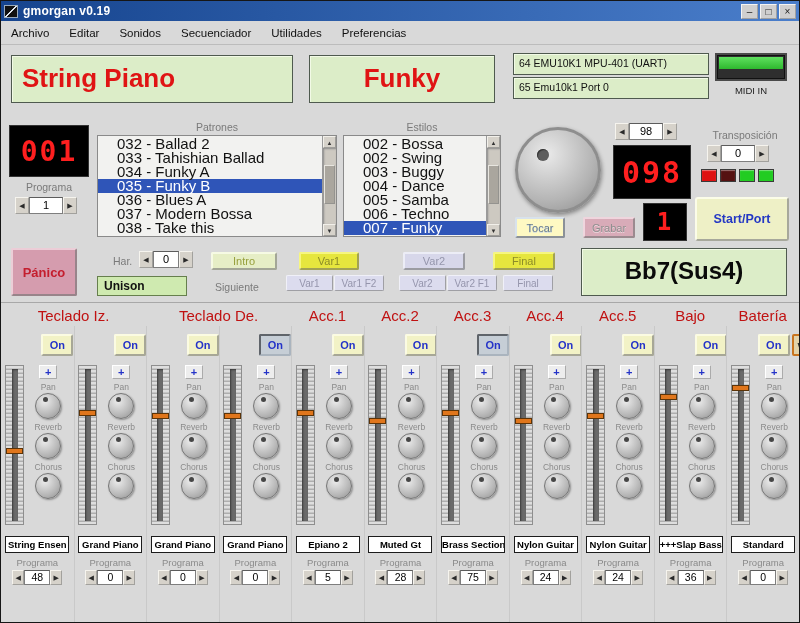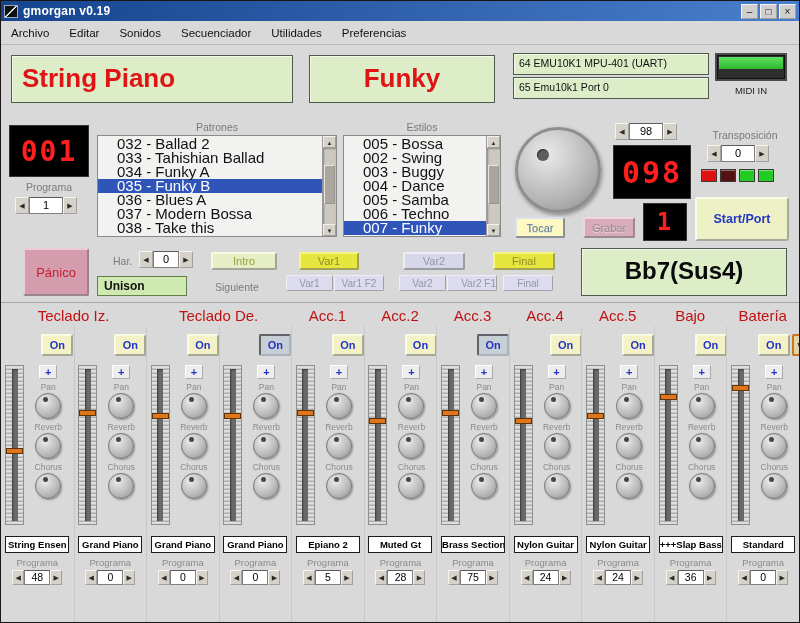--- a/index.html
+++ b/index.html
@@ -59,34 +59,34 @@
   .leds { position:absolute; left:700px; top:50px; display:flex; gap:3px; }
   .led { width:16px; height:13px; border:1px solid #3a3a3a; box-shadow:inset 0 1px 1px rgba(255,255,255,.4); }
   .btn { font-family:inherit; cursor:default; }
   .tocar-btn { position:absolute; left:514px; top:98px; width:50px; height:21px; background:#fef9c3; border:2px outset #d8e2ec; font-size:11px; color:#64798c; text-shadow:0 1px 0 #cfdbe6; border-radius:2px; }
   .grabar-btn { position:absolute; left:582px; top:98px; width:52px; height:21px; background:#d8abb8; border:2px outset #efd5dd; font-size:11px; color:#8e8e8e; text-shadow:0 1px 0 #ecd7dd; border-radius:2px; }
   .beat-display { position:absolute; left:642px; top:84px; width:44px; height:38px; font-size:24px; }
   .startstop-btn { position:absolute; left:694px; top:78px; width:94px; height:44px; background:#eef0c6; border:2px outset #fbfce8; font-size:12.5px; font-weight:bold; color:#2438c4; border-radius:3px; }
 
   
   .row3 { position:relative; height:58px; flex:0 0 auto; }
-  .panic-btn { position:absolute; left:10px; top:4px; width:66px; height:48px; background:#d59cae; border:2px outset #eccdd7; font-size:13px; font-weight:normal; color:#c41e2e; border-radius:2px;margin-left:12px; }
+  .panic-btn { position:absolute; left:10px; top:4px; width:66px; height:48px; background:#d59cae; border:2px outset #eccdd7; font-size:13px; font-weight:bold; color:#c41e2e; border-radius:2px; }
   .har-label { position:absolute; left:112px; top:11px; }
   .har-spinner { position:absolute; left:138px; top:7px; }
   .har-spinner .spin-val { min-width:26px; }
   .unison-disp { position:absolute; left:96px; top:32px; width:90px; height:20px; background:#cfeab0; border:1px solid #667f4d; font-size:12px; font-weight:bold; color:#111; line-height:18px; padding-left:6px; }
   .siguiente-label { position:absolute; left:214px; top:37px; }
   .vbtn { position:absolute; height:18px; font-size:11px; border-radius:2px; }
   .vb-intro { left:210px; top:8px; width:66px; background:#e6eec6; border:2px outset #f6fae4; color:#97a03c; }
   .vb-yellow { background:#e6e63e; border:2px outset #f6f680; color:#8c8c28; }
   .vb-var1 { left:298px; top:8px; width:60px; }
   .vb-var2 { left:402px; top:8px; width:62px; background:#d7d7ea; border:2px outset #ecedf6; color:#9596ac; }
   .vb-final { left:492px; top:8px; width:62px; }
   .vbtn-sm { position:absolute; top:31px; height:16px; font-size:10px; background:#dcdcee; border:1px outset #f0f0f8; color:#9595ac; border-radius:2px; }
-  .vs1 { left:285px; width:47px; } .vs2 { left:333px; width:50px; } .vs3 { left:398px; width:47px; } .vs4 { left:446px; width:50px;text-align:right; } .vs5 { left:502px; width:50px; }
+  .vs1 { left:285px; width:47px; } .vs2 { left:333px; width:50px; } .vs3 { left:398px; width:47px; } .vs4 { left:446px; width:50px; } .vs5 { left:502px; width:50px; }
   .chord-display { position:absolute; left:580px; top:4px; width:206px; height:48px; font-size:24px; font-weight:bold; color:#0a0a0a; text-align:center; line-height:44px; }
 
   
   .mixer { flex:1; display:flex; flex-direction:column; border-top:1px solid #a8a8a8; padding-top:2px; }
   .mixer-headers { display:grid; grid-template-columns:repeat(11,1fr); padding:2px 0; flex:0 0 auto; }
   .mx-head { text-align:center; font-size:15px; font-weight:normal; color:#c01212; white-space:nowrap; overflow:hidden; }
   .mx-head.span2 { grid-column:span 2; }
   .mixer-strips { flex:1; display:grid; grid-template-columns:repeat(11,1fr); }
   .strip { display:flex; flex-direction:column; align-items:center; border-left:1px solid #c9c9c9; padding-top:2px; overflow:hidden; }
   .strip:first-child { border-left:none; }
@@ -185,21 +185,21 @@
             </div>
           <div class="sb-btn">▼</div>
         </div>
       </div>
     </div>
 
     <div class="list-panel" style="left:342px;width:158px">
       <div class="panel-label gray-label">Estilos</div>
       <div class="panel-body">
         <div class="list">
-  <div class="list-item">005 - Bossa</div>
+  <div class="list-item">002 - Bossa</div>
 
   <div class="list-item">002 - Swing</div>
 
   <div class="list-item">003 - Buggy</div>
 
   <div class="list-item">004 - Dance</div>
 
   <div class="list-item">005 - Samba</div>
 
   <div class="list-item">006 - Techno</div>

